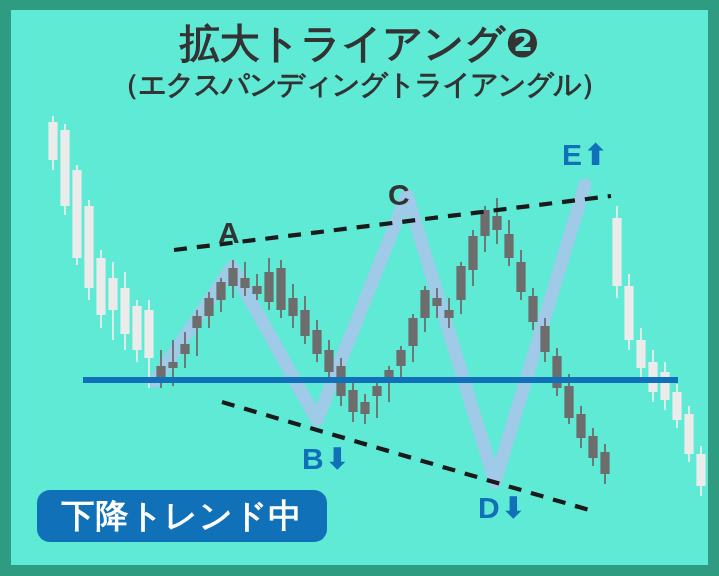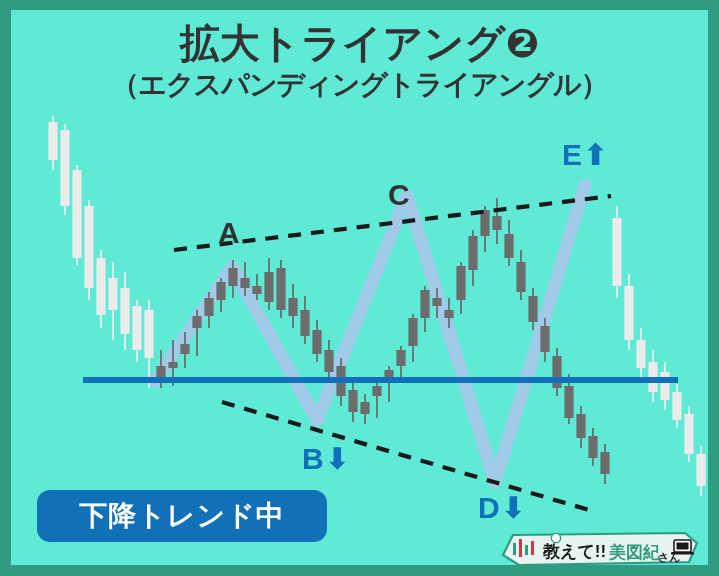--- a/index.html
+++ b/index.html
@@ -45,21 +45,21 @@
     line-height:1;white-space:nowrap;
     display:flex;align-items:center;
   }
   .pivot-label .arrow{font-size:30px;line-height:1;margin-left:1px;}
   
   #trend-badge{
     position:absolute;left:26px;top:480px;
     width:290px;height:52px;
     background:#1171b8;border-radius:13px;
     display:flex;align-items:center;justify-content:center;
-    color:#ffffff;font-size:28px;font-weight:bold;letter-spacing:1px;
+    color:#ffffff;font-size:33px;font-weight:bold;letter-spacing:1px;
     white-space:nowrap;
   }
   
   #logo{
     position:absolute;left:488px;top:521px;
     width:200px;height:36px;
   }
 </style>
 </head>
 <body>
@@ -211,37 +211,15 @@
         <div class="pivot-label" style="left: 551px; top: 130px; color: rgb(17, 113, 184);">
           <span>E</span>
           <span class="arrow">⬆</span>
         </div>
       </div>
 
     <div id="trend-badge">
       <span>下降トレンド中</span>
     </div>
 
-    <div id="logo">
-      <svg viewBox="0 0 200 36" width="200" height="36" xmlns="http://www.w3.org/2000/svg">
-        <g>
-          <path d="M14 4 L186 2 L198 12 L190 31 L20 34 L4 24 Z" fill="#e8f4f1" stroke="#2f9c81" stroke-width="2.2" stroke-linejoin="round"></path>
-        </g>
-        <g>
-          <rect x="14" y="12" width="3" height="12" fill="#2f9c81"></rect>
-          <rect x="20" y="8" width="3" height="18" fill="#cf3b3b"></rect>
-          <rect x="26" y="14" width="3" height="10" fill="#2f9c81"></rect>
-          <rect x="32" y="10" width="3" height="14" fill="#cf3b3b"></rect>
-        </g>
-        <text x="44" y="26" font-family="'Liberation Sans',sans-serif" font-size="17" font-weight="bold" fill="#1a1a1a">教えて!!</text>
-        <text x="110" y="27" font-family="'Liberation Sans',sans-serif" font-size="17" font-weight="bold" fill="#2f9c81">美図紀</text>
-        <text x="159" y="30" font-family="'Liberation Sans',sans-serif" font-size="11" font-weight="bold" fill="#1a1a1a">さん</text>
-        <g>
-          <rect x="175" y="9" width="17" height="12" rx="1.5" fill="#ffffff" stroke="#1a1a1a" stroke-width="1.6"></rect>
-          <rect x="177.5" y="11.5" width="12" height="7" fill="#1a1a1a"></rect>
-          <rect x="172" y="21" width="23" height="2.6" rx="1.2" fill="#1a1a1a"></rect>
-        </g>
-        <circle cx="57" cy="7" r="4.6" fill="#ffffff" stroke="#2f9c81" stroke-width="1.4"></circle>
-      </svg>
-    </div>
 
   </div>
 </div>
 
 </body></html>

